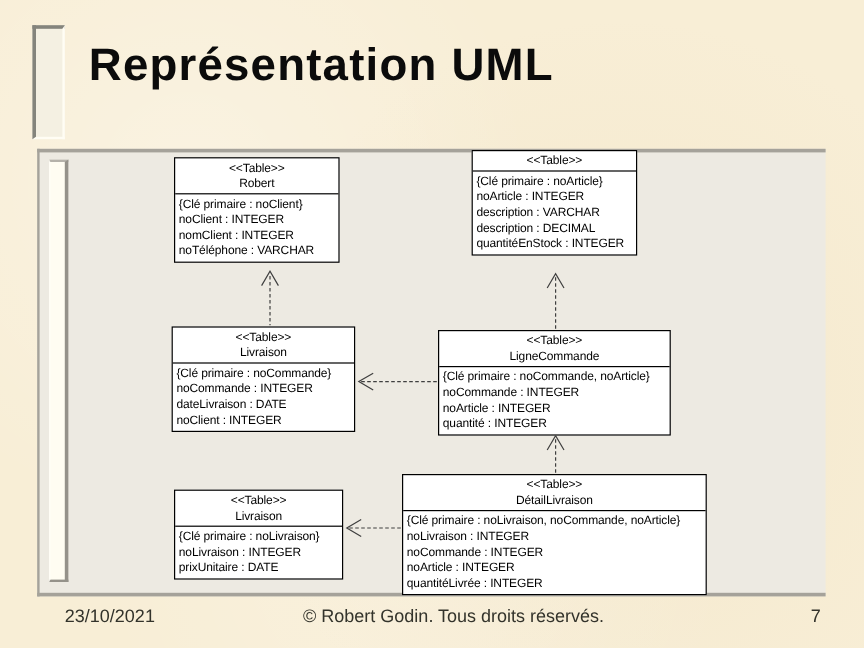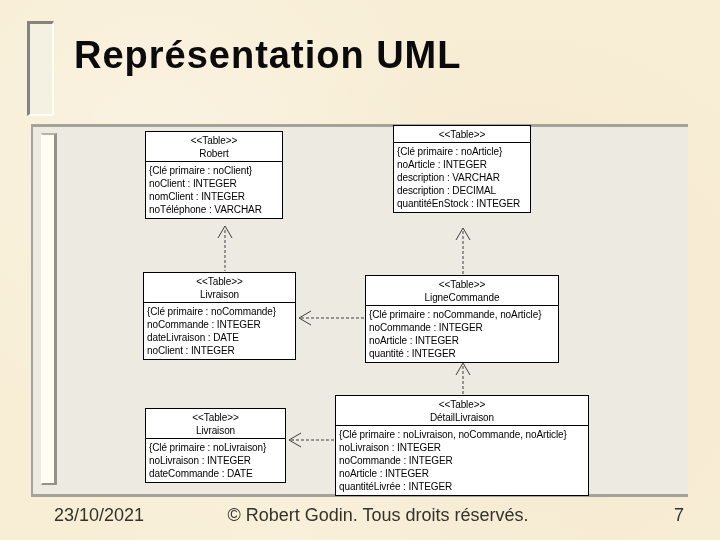--- a/index.html
+++ b/index.html
@@ -80,21 +80,21 @@
 
   .tbl-client    { left:145px; top:131px; width:138px; }
   .tbl-article   { left:393px; top:125px; width:138px; }
   .tbl-commande  { left:143px; top:272px; width:153px; }
   .tbl-ligne     { left:365px; top:275px; width:194px; }
   .tbl-livraison { left:145px; top:408px; width:141px; }
   .tbl-detail    { left:335px; top:395px; width:254px; }
 
   .footer-date, .footer-copyright, .footer-page {
     position:absolute; top:505px;
-    font-size:18px; color:#33332b;
+    font-size:15px; color:#33332b;
     white-space:nowrap;
   }
   .footer-date { left:54px; }
   .footer-copyright { left:0; right:0; text-align:center;padding-left:36px; }
   .footer-page { right:36px; }
 </style>
 </head>
 <body>
 
 <div class="slide">
@@ -181,21 +181,21 @@
   </div>
 
   <div class="uml-table tbl-livraison">
     <div class="uml-header">
       <div>&lt;&lt;Table&gt;&gt;</div>
       <div>Livraison</div>
     </div>
     <div class="uml-attrs">
         <div class="attr-row">{Clé primaire : noLivraison}</div>
         <div class="attr-row">noLivraison : INTEGER</div>
-        <div class="attr-row">dateCommande : DATE</div>
+        <div class="attr-row">prixUnitaire : DATE</div>
       </div>
   </div>
 
   <div class="uml-table tbl-detail">
     <div class="uml-header">
       <div>&lt;&lt;Table&gt;&gt;</div>
       <div>DétailLivraison</div>
     </div>
     <div class="uml-attrs">
         <div class="attr-row">{Clé primaire : noLivraison, noCommande, noArticle}</div>

